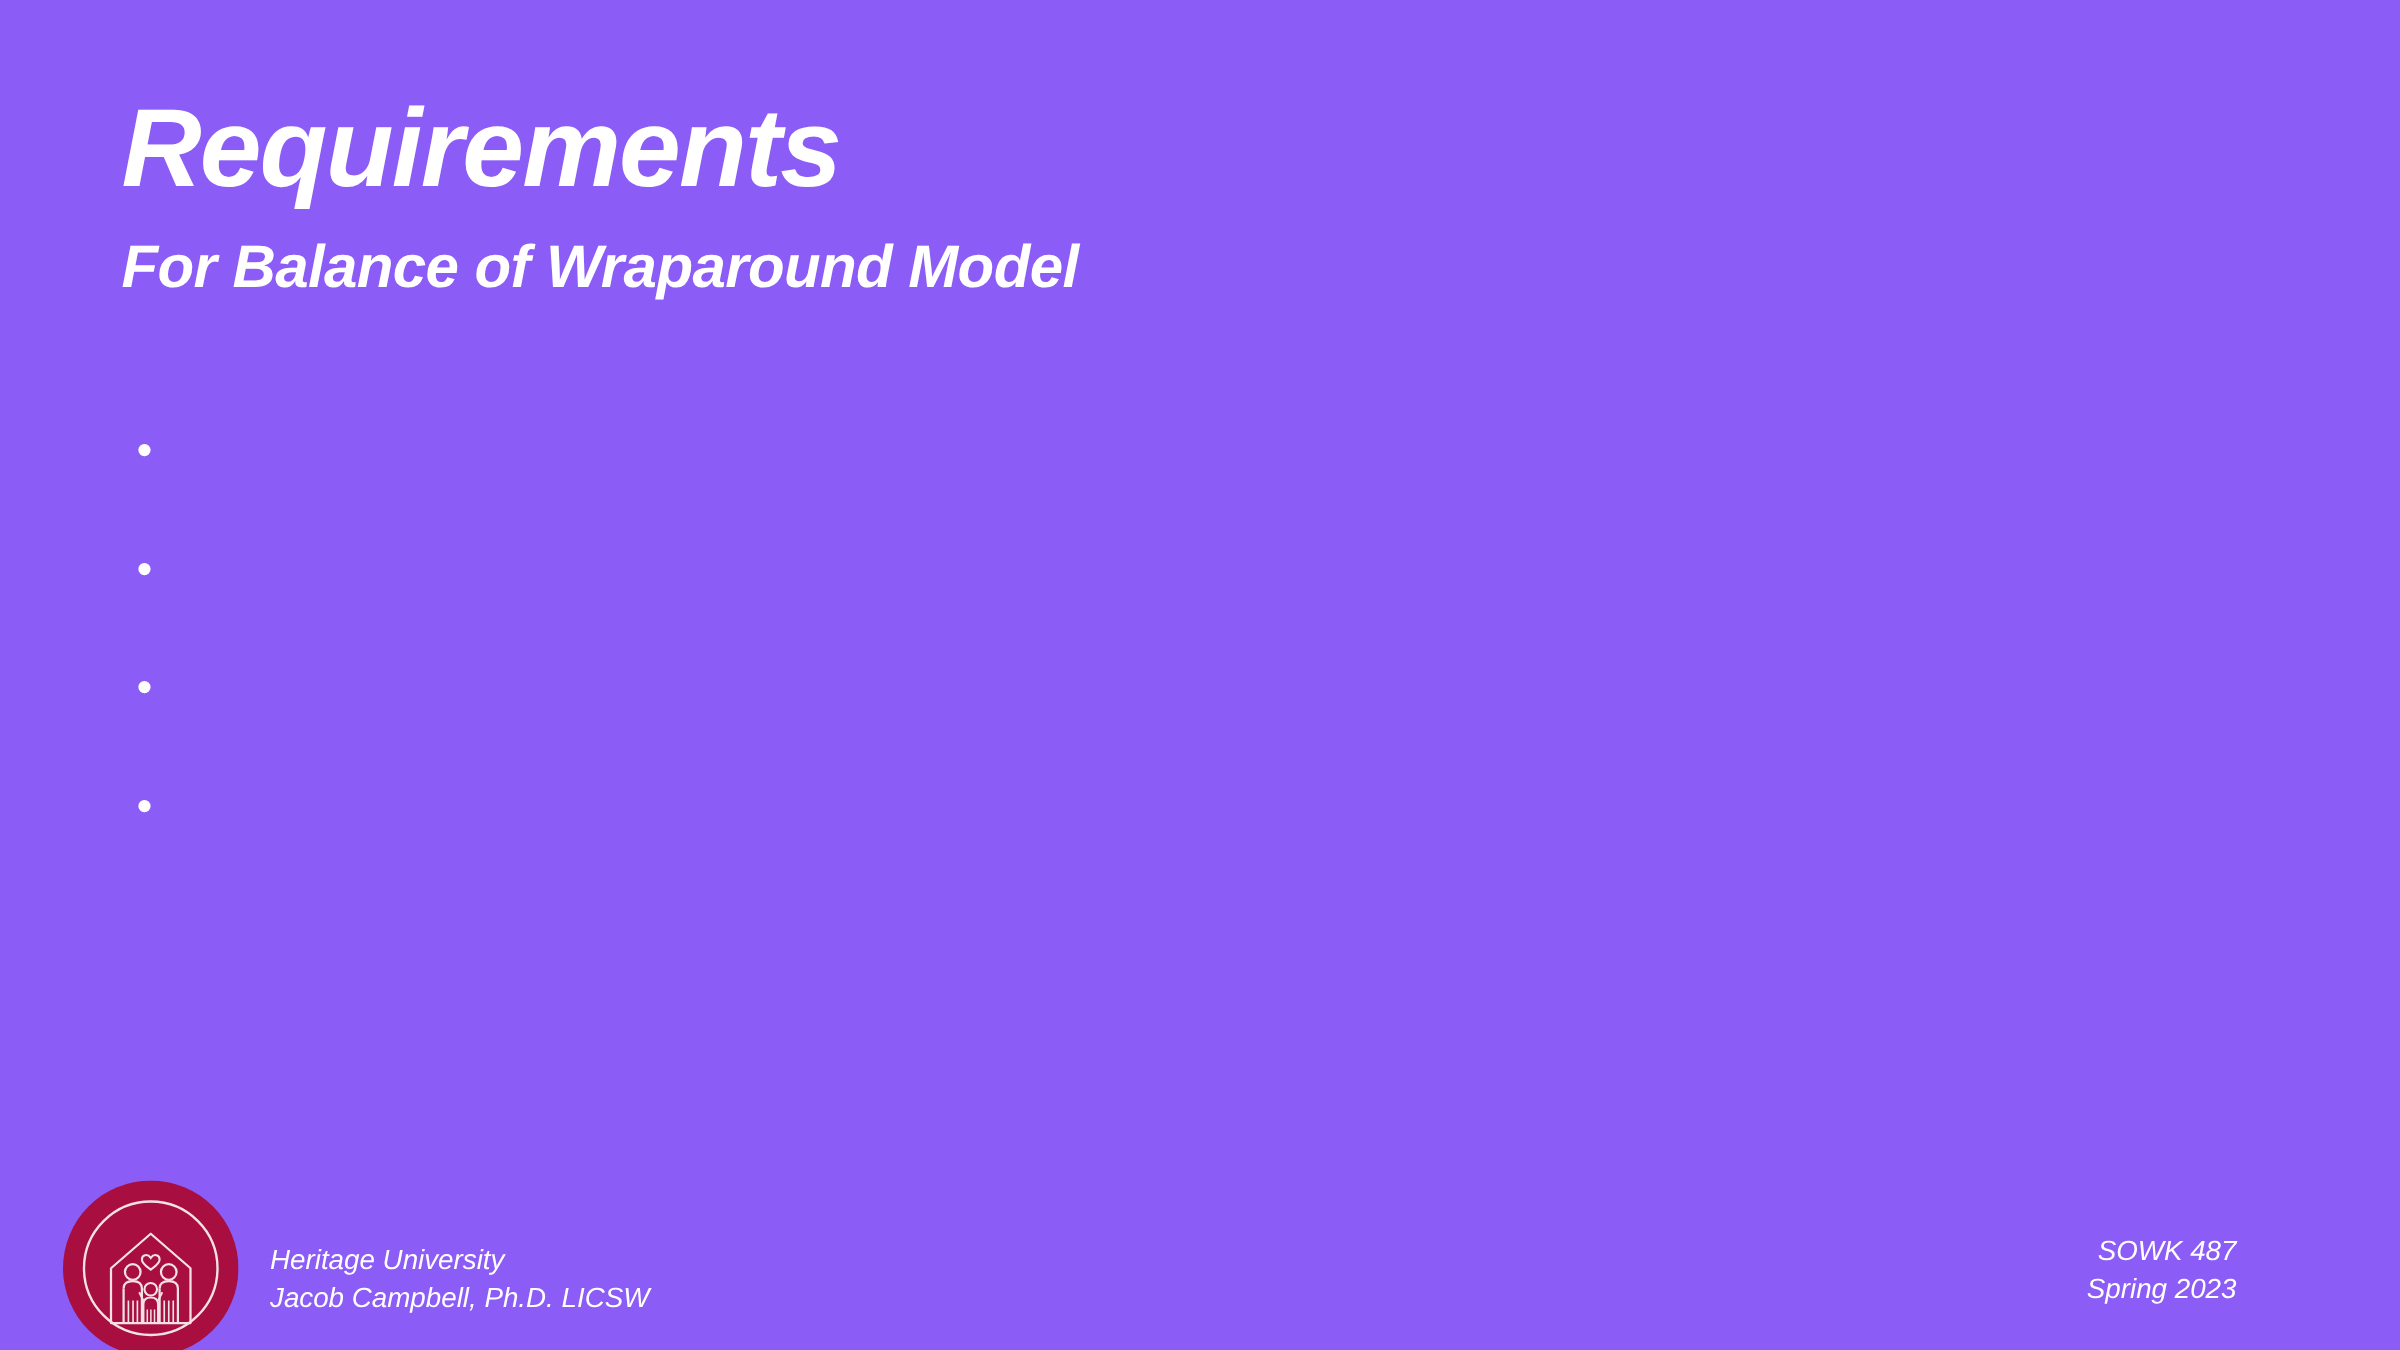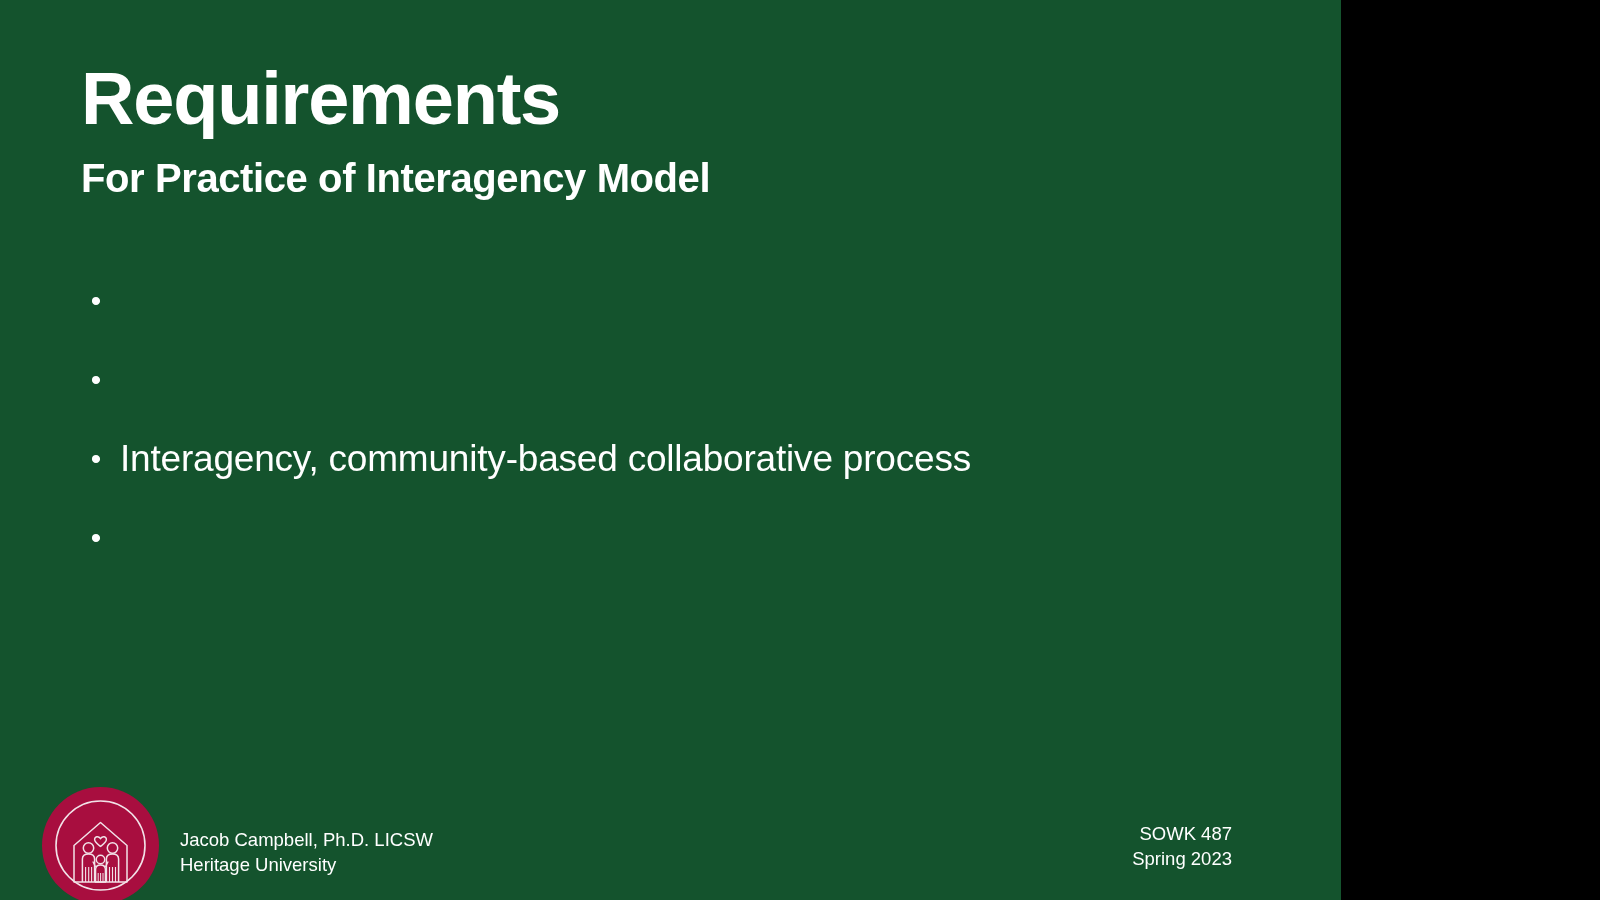--- a/index.html
+++ b/index.html
@@ -9,24 +9,25 @@
   }
   body {
     width: 1600px;
     height: 900px;
     overflow: hidden;
     font-family: "Liberation Sans", sans-serif;
     -webkit-font-smoothing: antialiased;
   }
   .slide {
     position: relative;
-    width: 1341px;
+    width: 1600px;
     height: 900px;
-    background: #14532d;
+    background: #8b5cf6;
     overflow: hidden;
+    font-style: italic;
   }
 
   
   .title-block {
     position: absolute;
     left: 81px;
     top: 62px;
     width: 1440px;
   }
   .slide-title {
@@ -123,33 +124,32 @@
     display: block;
   }
 </style>
 </head>
 <body>
 
 <div class="slide">
 
   <div class="title-block">
     <h1 class="slide-title">Requirements</h1>
-    <h2 class="slide-subtitle">For Practice of Interagency Model</h2>
+    <h2 class="slide-subtitle">For Balance of Wraparound Model</h2>
   </div>
 
   <ul class="bullet-list">
     <li class="bullet-item">
       <span class="bullet-marker">•</span>
     </li>
     <li class="bullet-item">
       <span class="bullet-marker">•</span>
     </li>
     <li class="bullet-item">
       <span class="bullet-marker">•</span>
-      <span class="bullet-text">Interagency, community-based collaborative process</span>
     </li>
     <li class="bullet-item">
       <span class="bullet-marker">•</span>
     </li>
   </ul>
 
   <div class="footer-logo">
     <svg viewBox="0 0 117 117" xmlns="http://www.w3.org/2000/svg">
       <circle cx="58.5" cy="58.5" r="58.5" fill="#A80E3F"></circle>
       <circle cx="58.5" cy="58.5" r="44.5" fill="none" stroke="#f2e2e8" stroke-width="1.6"></circle>
@@ -170,22 +170,22 @@
 
       <circle cx="58.5" cy="72.5" r="4.2" fill="none" stroke="#f2e2e8" stroke-width="1.4"></circle>
       <path d="M53.6 82.5 C53.6 79.4 55.8 78 58.5 78 C61.2 78 63.4 79.4 63.4 82.5 L63.4 95 L53.6 95 Z" fill="none" stroke="#f2e2e8" stroke-width="1.4"></path>
       <path d="M56.2 86 L56.2 95 M58.6 86 L58.6 95 M61 86 L61 95" stroke="#f2e2e8" stroke-width="1" fill="none"></path>
 
       <path d="M53.6 80 L50.8 74.5 M63.4 80 L66.2 74.5" stroke="#f2e2e8" stroke-width="1.3" fill="none"></path>
     </svg>
   </div>
 
   <div class="footer-credit">
+    <span class="line">Heritage University</span>
     <span class="line">Jacob Campbell, Ph.D. LICSW</span>
-    <span class="line">Heritage University</span>
   </div>
 
   <div class="footer-course">
     <span class="line">SOWK 487</span>
     <span class="line">Spring 2023</span>
   </div>
 
 </div>
 
 </body></html>

